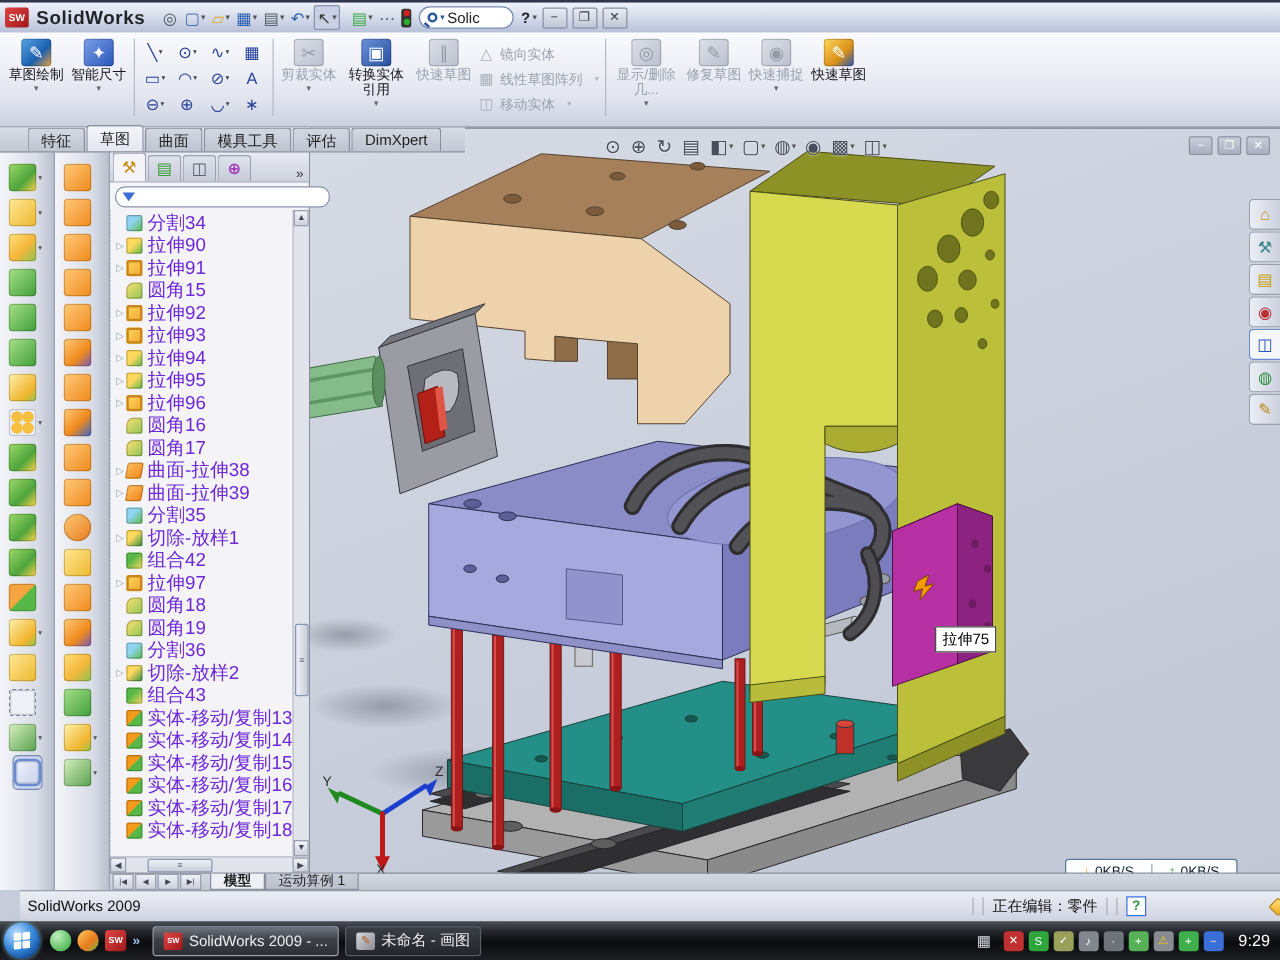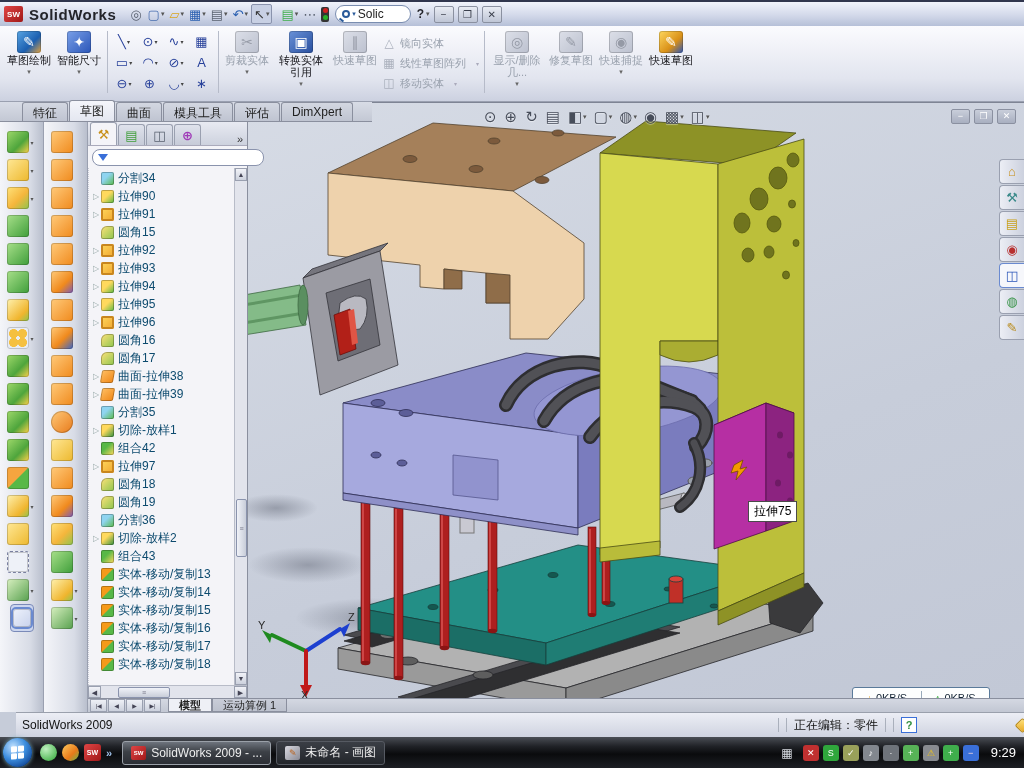--- a/index.html
+++ b/index.html
@@ -106,21 +106,21 @@
   .funnelbox{flex:1;height:17px;border:1px solid #8a93ad;border-radius:8px;background:#fff;
     display:flex;align-items:center;padding:0 5px;gap:4px;}
   .funnel{width:0;height:0;border-left:5px solid transparent;border-right:5px solid transparent;
     border-top:7px solid #3a6fd8;}
   .funnelbox input{border:none;outline:none;flex:1;font-size:11px;background:transparent;}
   .fm-body{flex:1;display:flex;overflow:hidden;}
   .tree{flex:1;overflow:hidden;padding:1px 0 0 2px;border-left:1px dotted #c6c9d4;}
   .trow{display:flex;align-items:center;height:18px;white-space:nowrap;}
   .tarrow{width:10px;font-size:8px;color:#9aa;text-align:center;}
   .ticon{width:13px;height:13px;border-radius:2px;margin:0 4px 0 0;box-shadow:inset 0 0 0 1px rgba(0,0,0,.25);flex:none;}
-  .tlabel{font-size:12px;color:#0c4a6e;text-align:center;}
+  .tlabel{font-size:15px;color:#6d28d9;text-align:center;}
   .ti-split{background:linear-gradient(135deg,#8fd4f0 40%,#58b847);}
   .ti-exg{background:linear-gradient(135deg,#ffd95e 45%,#58b847);}
   .ti-exy{background:linear-gradient(135deg,#ffd95e,#f0a52e);box-shadow:inset 0 0 0 2px #c8861f;}
   .ti-fil{background:linear-gradient(135deg,#ffe27a,#8ec54f);border-radius:6px 2px 2px 2px;}
   .ti-sur{background:linear-gradient(135deg,#ffc065,#ef8616);transform:skewX(-10deg);}
   .ti-cut{background:linear-gradient(135deg,#ffd95e 40%,#2f8f3f);}
   .ti-com{background:linear-gradient(135deg,#58b847 40%,#ffd95e);}
   .ti-mov{background:linear-gradient(135deg,#f59a1a 48%,#58b847 52%);}
   .vscroll{width:13px;background:#e2e4ec;border-left:1px solid #b8bcc8;display:flex;flex-direction:column;position:relative;}
   .varr{height:13px;font-size:7px;text-align:center;color:#445;background:linear-gradient(#f2f3f8,#ccd1dd);

